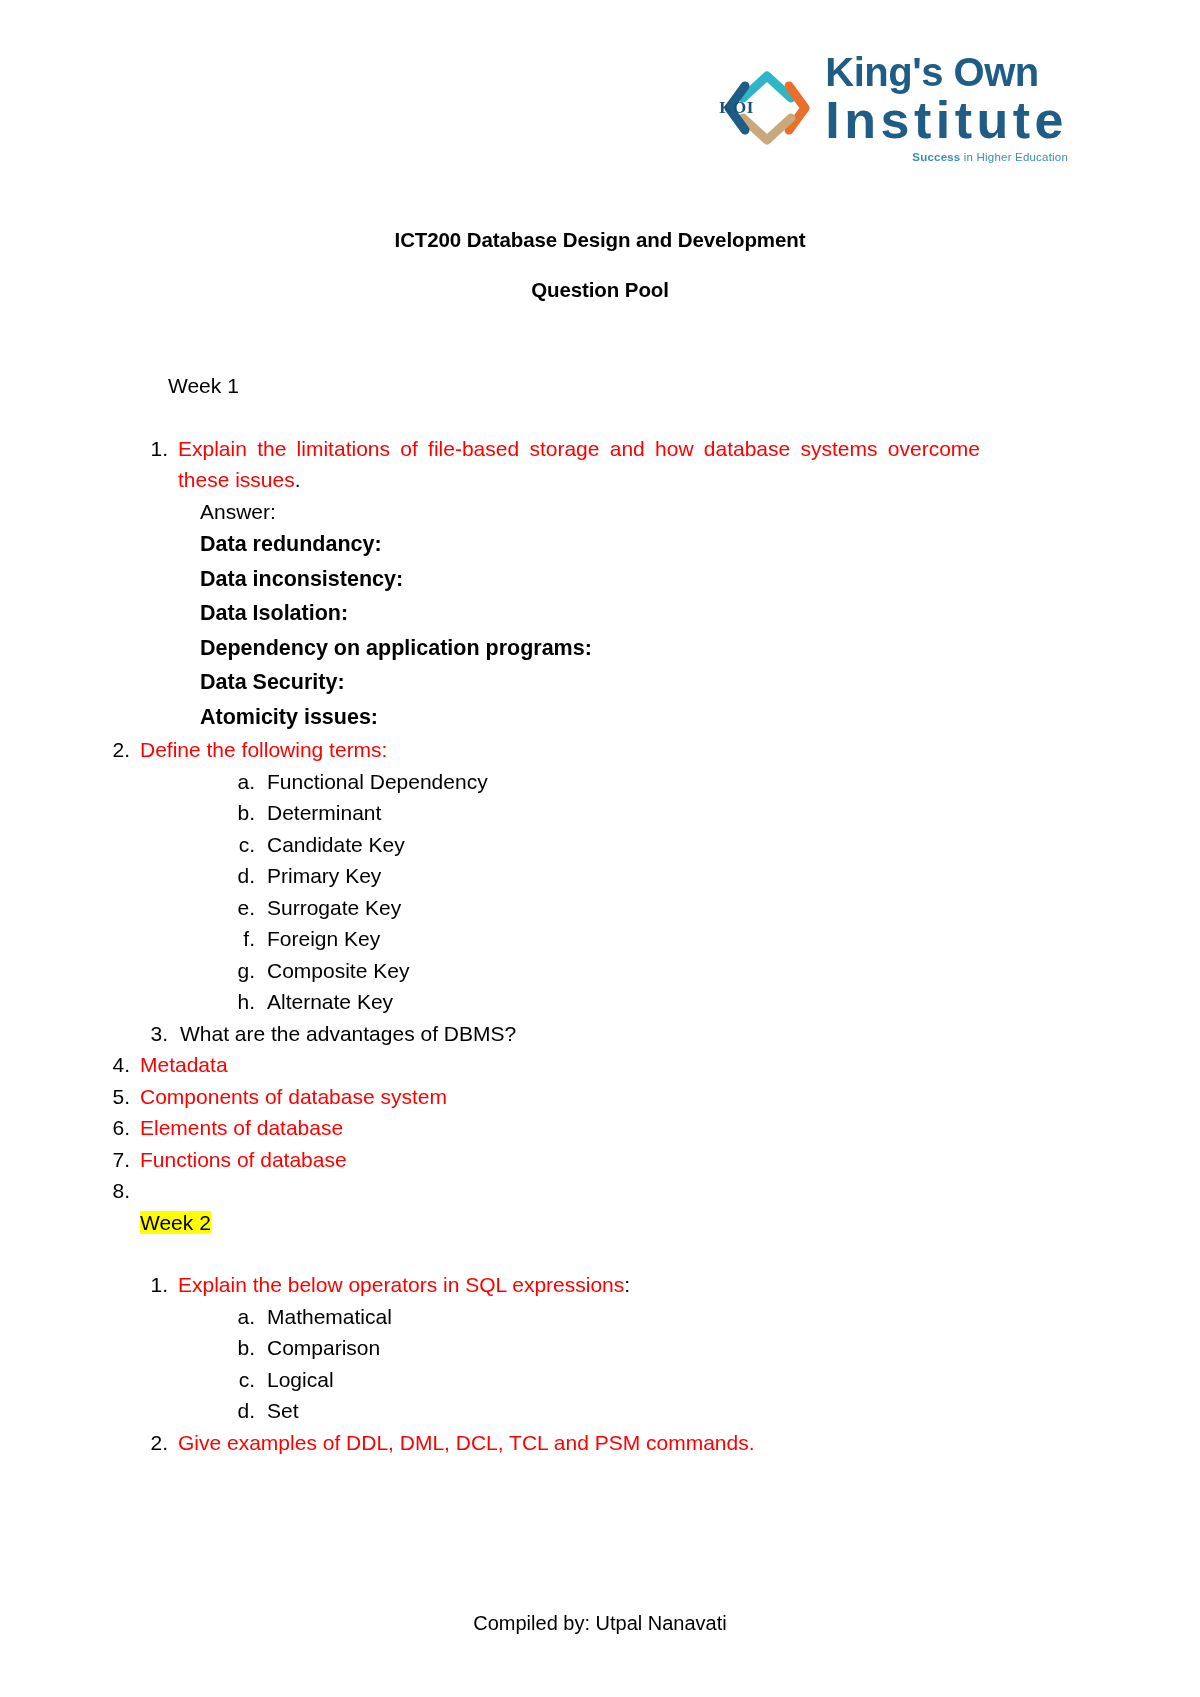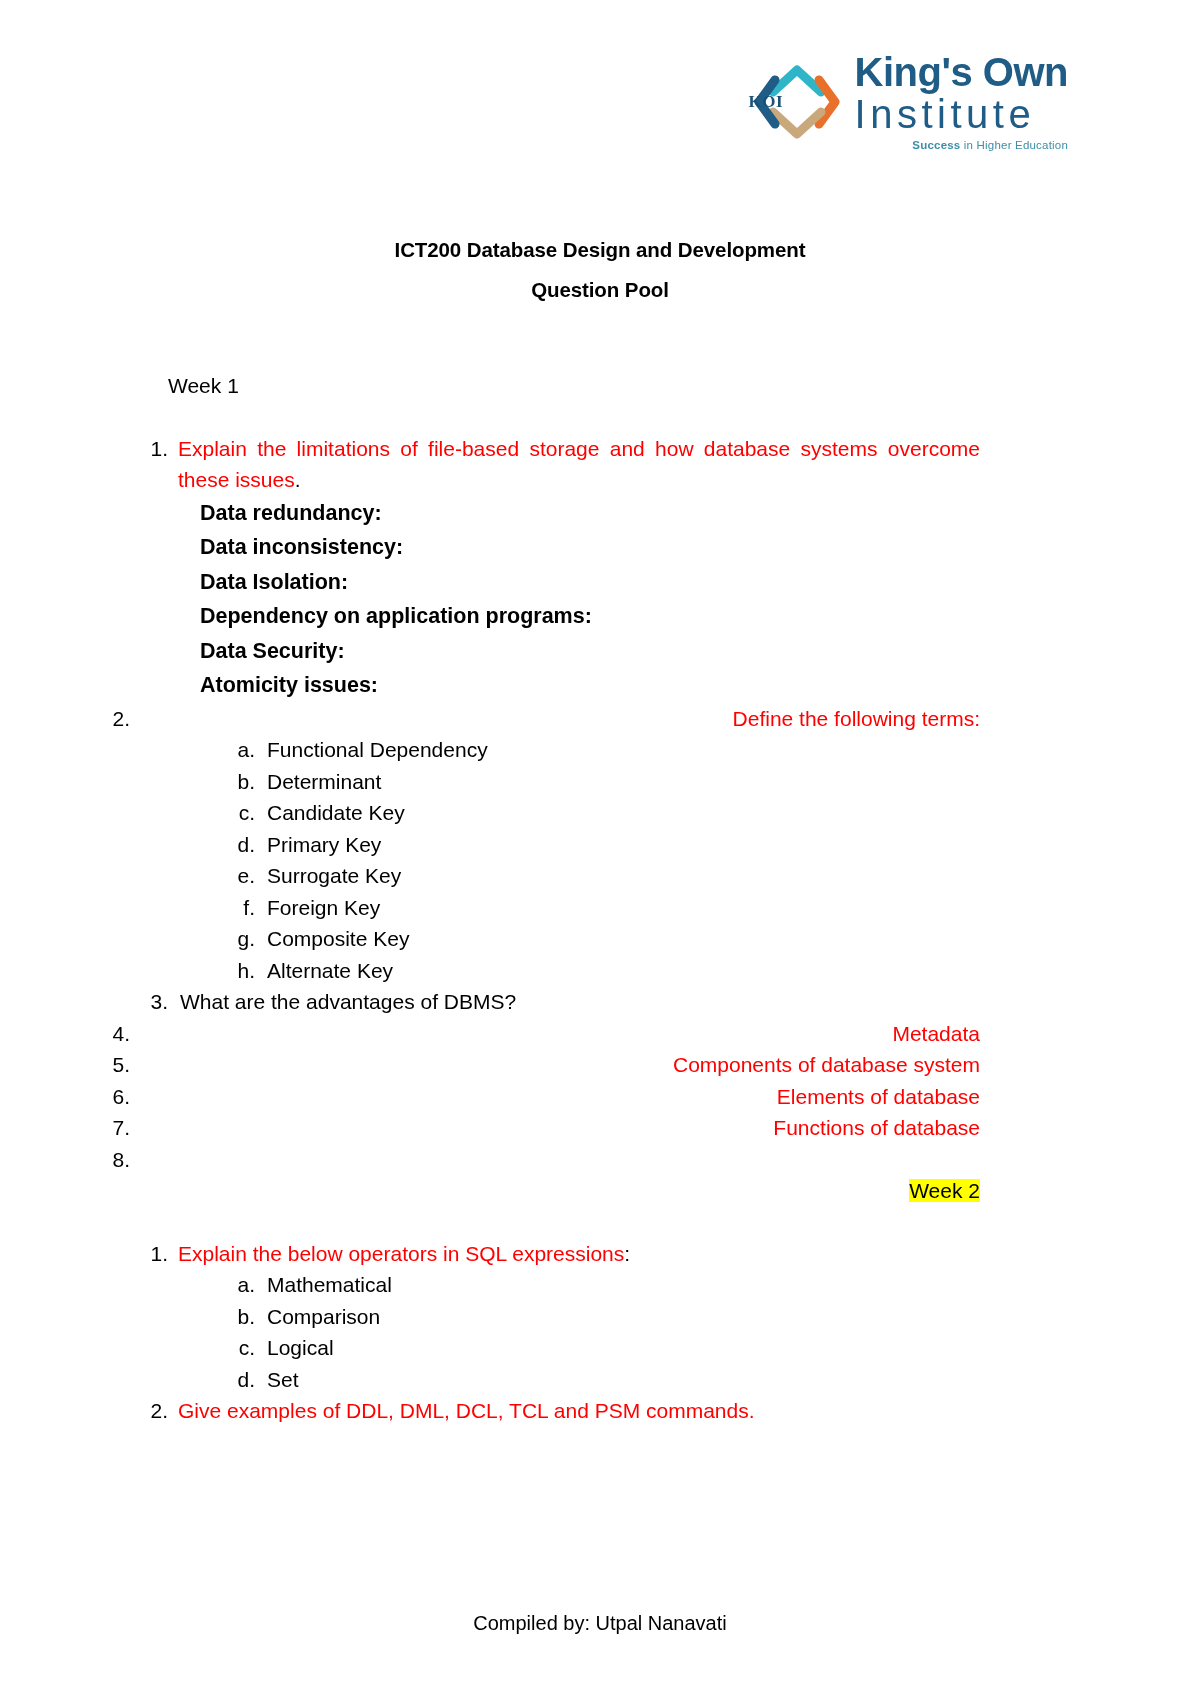--- a/index.html
+++ b/index.html
@@ -54,22 +54,22 @@
     justify-content: center;
     line-height: 1;
   }
   .logo-line1 {
     font-size: 40px;
     font-weight: 700;
     color: #1f5c86;
     letter-spacing: -0.5px;
   }
   .logo-line2 {
-    font-size: 40px;
-    font-weight: 400;
+    font-size: 52px;
+    font-weight: 700;
     color: #1f5c86;
     letter-spacing: 4.5px;
     margin-top: 2px;
   }
   .logo-tagline {
     margin-top: 6px;
     font-size: 11.5px;
     color: #3c8fa8;
     letter-spacing: 0.2px;
     text-align: right;
@@ -81,21 +81,21 @@
     position: absolute;
     left: 0;
     width: 100%;
     text-align: center;
     font-family: "Liberation Sans", sans-serif;
     font-weight: bold;
     font-size: 20.5px;
     color: #000000;
     letter-spacing: -0.1px;
   }
-  .doc-title { top: 238px; text-align: center; }
+  .doc-title { top: 228px; text-align: center; }
   .doc-subtitle { top: 278px; }
 
   
   .content {
     position: absolute;
     left: 0;
     top: 370px;
     width: 100%;
     font-size: 21px;
     line-height: 31.5px;
@@ -120,21 +120,21 @@
   .row .body {
     flex: 1 1 auto;
   }
 
   
   .lvl1 .marker { width: 168px; padding-right: 10px; }
   .lvl1 .body   { padding-right: 220px; }
 
   
   .lvl1b .marker { width: 130px; padding-right: 10px; }
-  .lvl1b .body   { padding-right: 220px; text-align: right; }
+  .lvl1b .body   { padding-right: 220px; }
 
   
   .lvl1c .marker { width: 168px; padding-right: 12px; }
   .lvl1c .body   { padding-right: 220px; }
 
   
   .lvl2 .marker { width: 255px; padding-right: 12px; }
   .lvl2 .body   { padding-right: 220px; }
 
   .red { color: #ff0000; }
@@ -189,20 +189,21 @@
   <div class="content">
 
     <div class="week-label">Week 1</div>
     <div class="spacer-sm"></div>
 
     <div class="row lvl1">
       <div class="marker">1.</div>
       <div class="body justify"><span class="red">Explain the limitations of file-based storage and how database systems overcome these issues</span><span class="black">.</span></div>
     </div>
 
+    <div class="answer-label">Answer:</div>
 
     <div class="bold-ans">Data redundancy:</div>
     <div class="bold-ans">Data inconsistency:</div>
     <div class="bold-ans">Data Isolation:</div>
     <div class="bold-ans">Dependency on application programs:</div>
     <div class="bold-ans">Data Security:</div>
     <div class="bold-ans">Atomicity issues:</div>
 
     <div class="row lvl1b">
       <div class="marker">2.</div>

